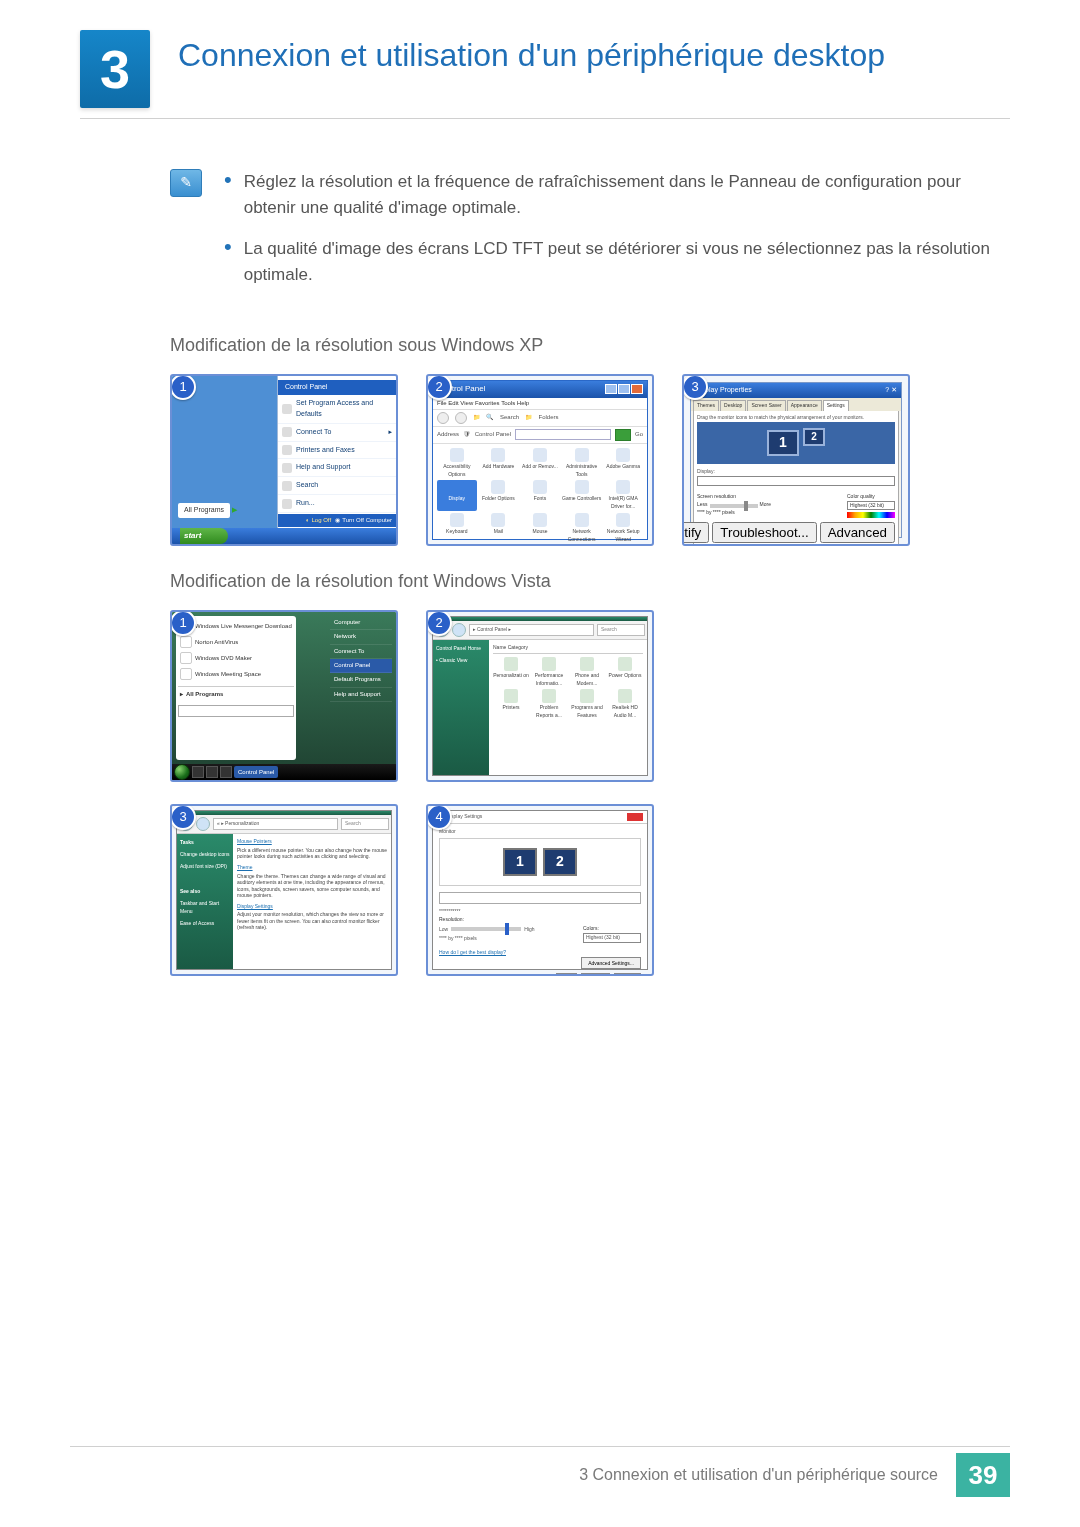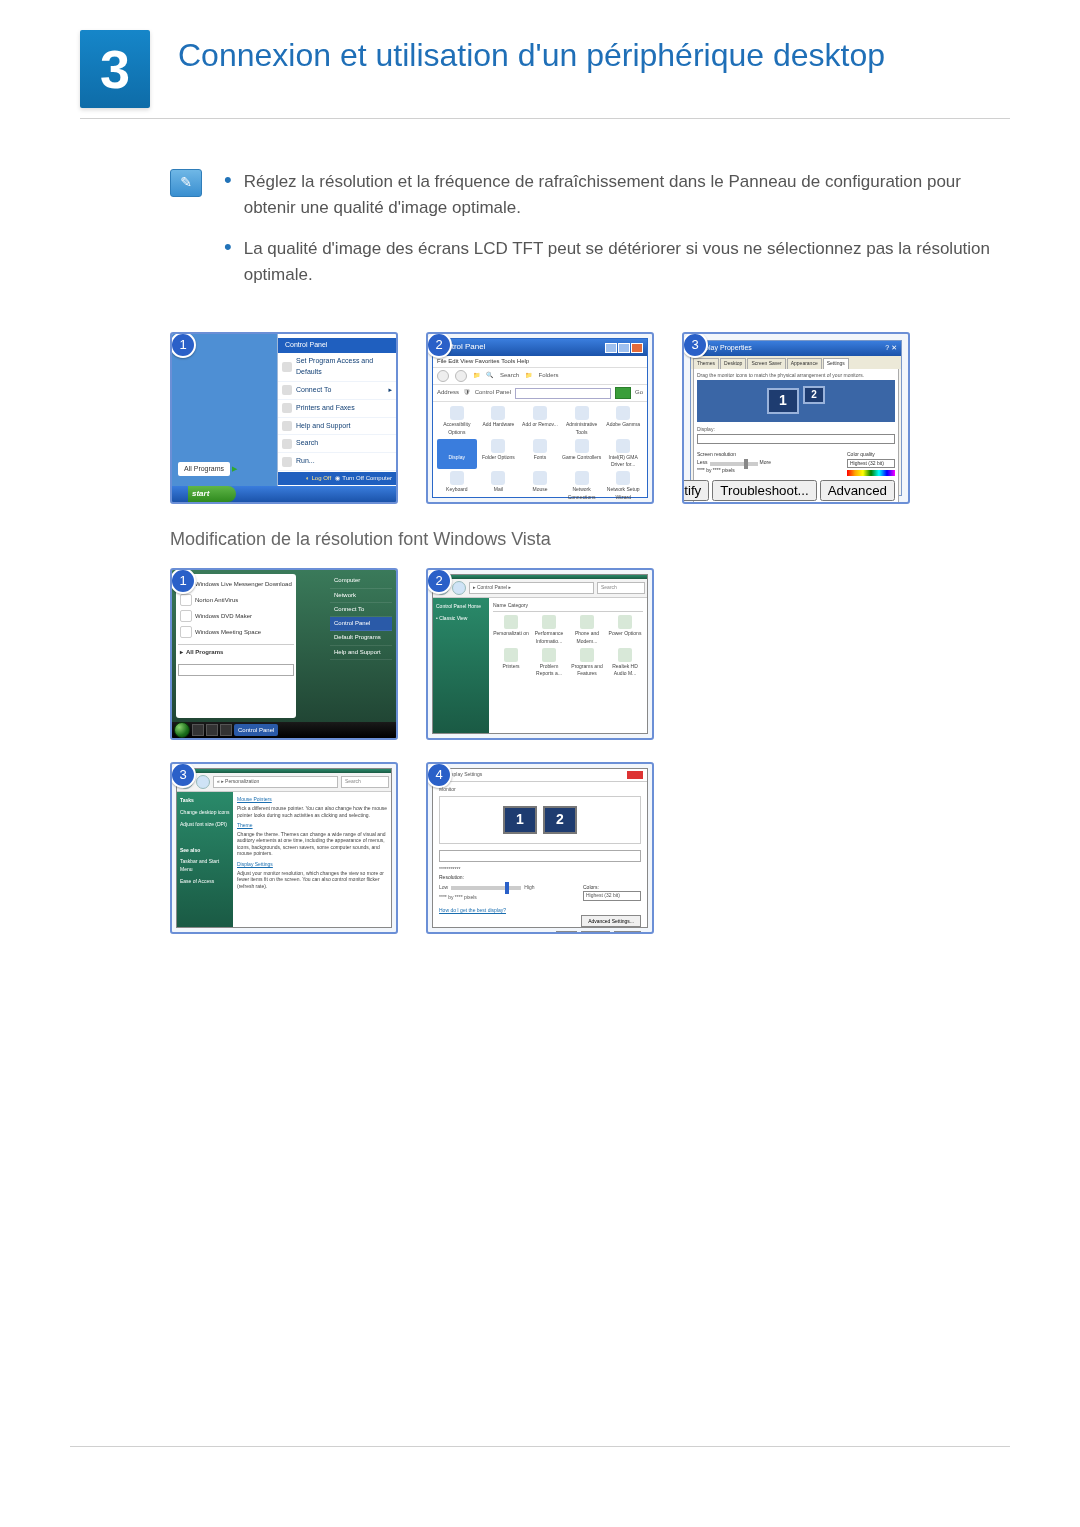--- a/index.html
+++ b/index.html
@@ -215,21 +215,21 @@
     color: #ffe48a;
   }
   .xp-start .taskbar {
     position: absolute;
     bottom: 0; left: 0; right: 0;
     height: 16px;
     background: linear-gradient(#3a7ddd, #1b53aa);
   }
   .xp-start .taskbar .startbtn {
     position: absolute;
-    left: 16px; top: 0; bottom: 0;
+    left: 8px; top: 0; bottom: 0;
     width: 44px;
     background: linear-gradient(#5fb648, #2f8a1e);
     color: #fff;
     font-size: 8px;
     font-style: italic;
     font-weight: bold;
     display: flex;
     align-items: center;
     padding-left: 4px;
     border-radius: 0 8px 8px 0;
@@ -767,20 +767,21 @@
           <div class="bullet-dot">•</div>
           <div>Réglez la résolution et la fréquence de rafraîchissement dans le Panneau de configuration pour obtenir une qualité d'image optimale.</div>
         </div>
         <div class="bullet-row">
           <div class="bullet-dot">•</div>
           <div>La qualité d'image des écrans LCD TFT peut se détériorer si vous ne sélectionnez pas la résolution optimale.</div>
         </div>
       </div>
     </div>
 
+    <div class="sub-head">Modification de la résolution sous Windows XP</div>
 
     <div class="thumb-row">
 
       <div class="thumb-card">
         <div class="num-badge">1</div>
         <div class="xp-start">
           <div class="panel">
             <div class="hdr">
               <span class="ic"></span>
               <span>Control Panel</span>
@@ -1083,14 +1084,18 @@
             </div>
           </div>
         </div>
       </div>
 
     </div>
 
   </div>
 
   <div class="footer-line"></div>
+  <div class="footer">
+    <div class="footer-text">3 Connexion et utilisation d'un périphérique source</div>
+    <div class="page-num">39</div>
+  </div>
 
 </div>
 
 </body></html>

